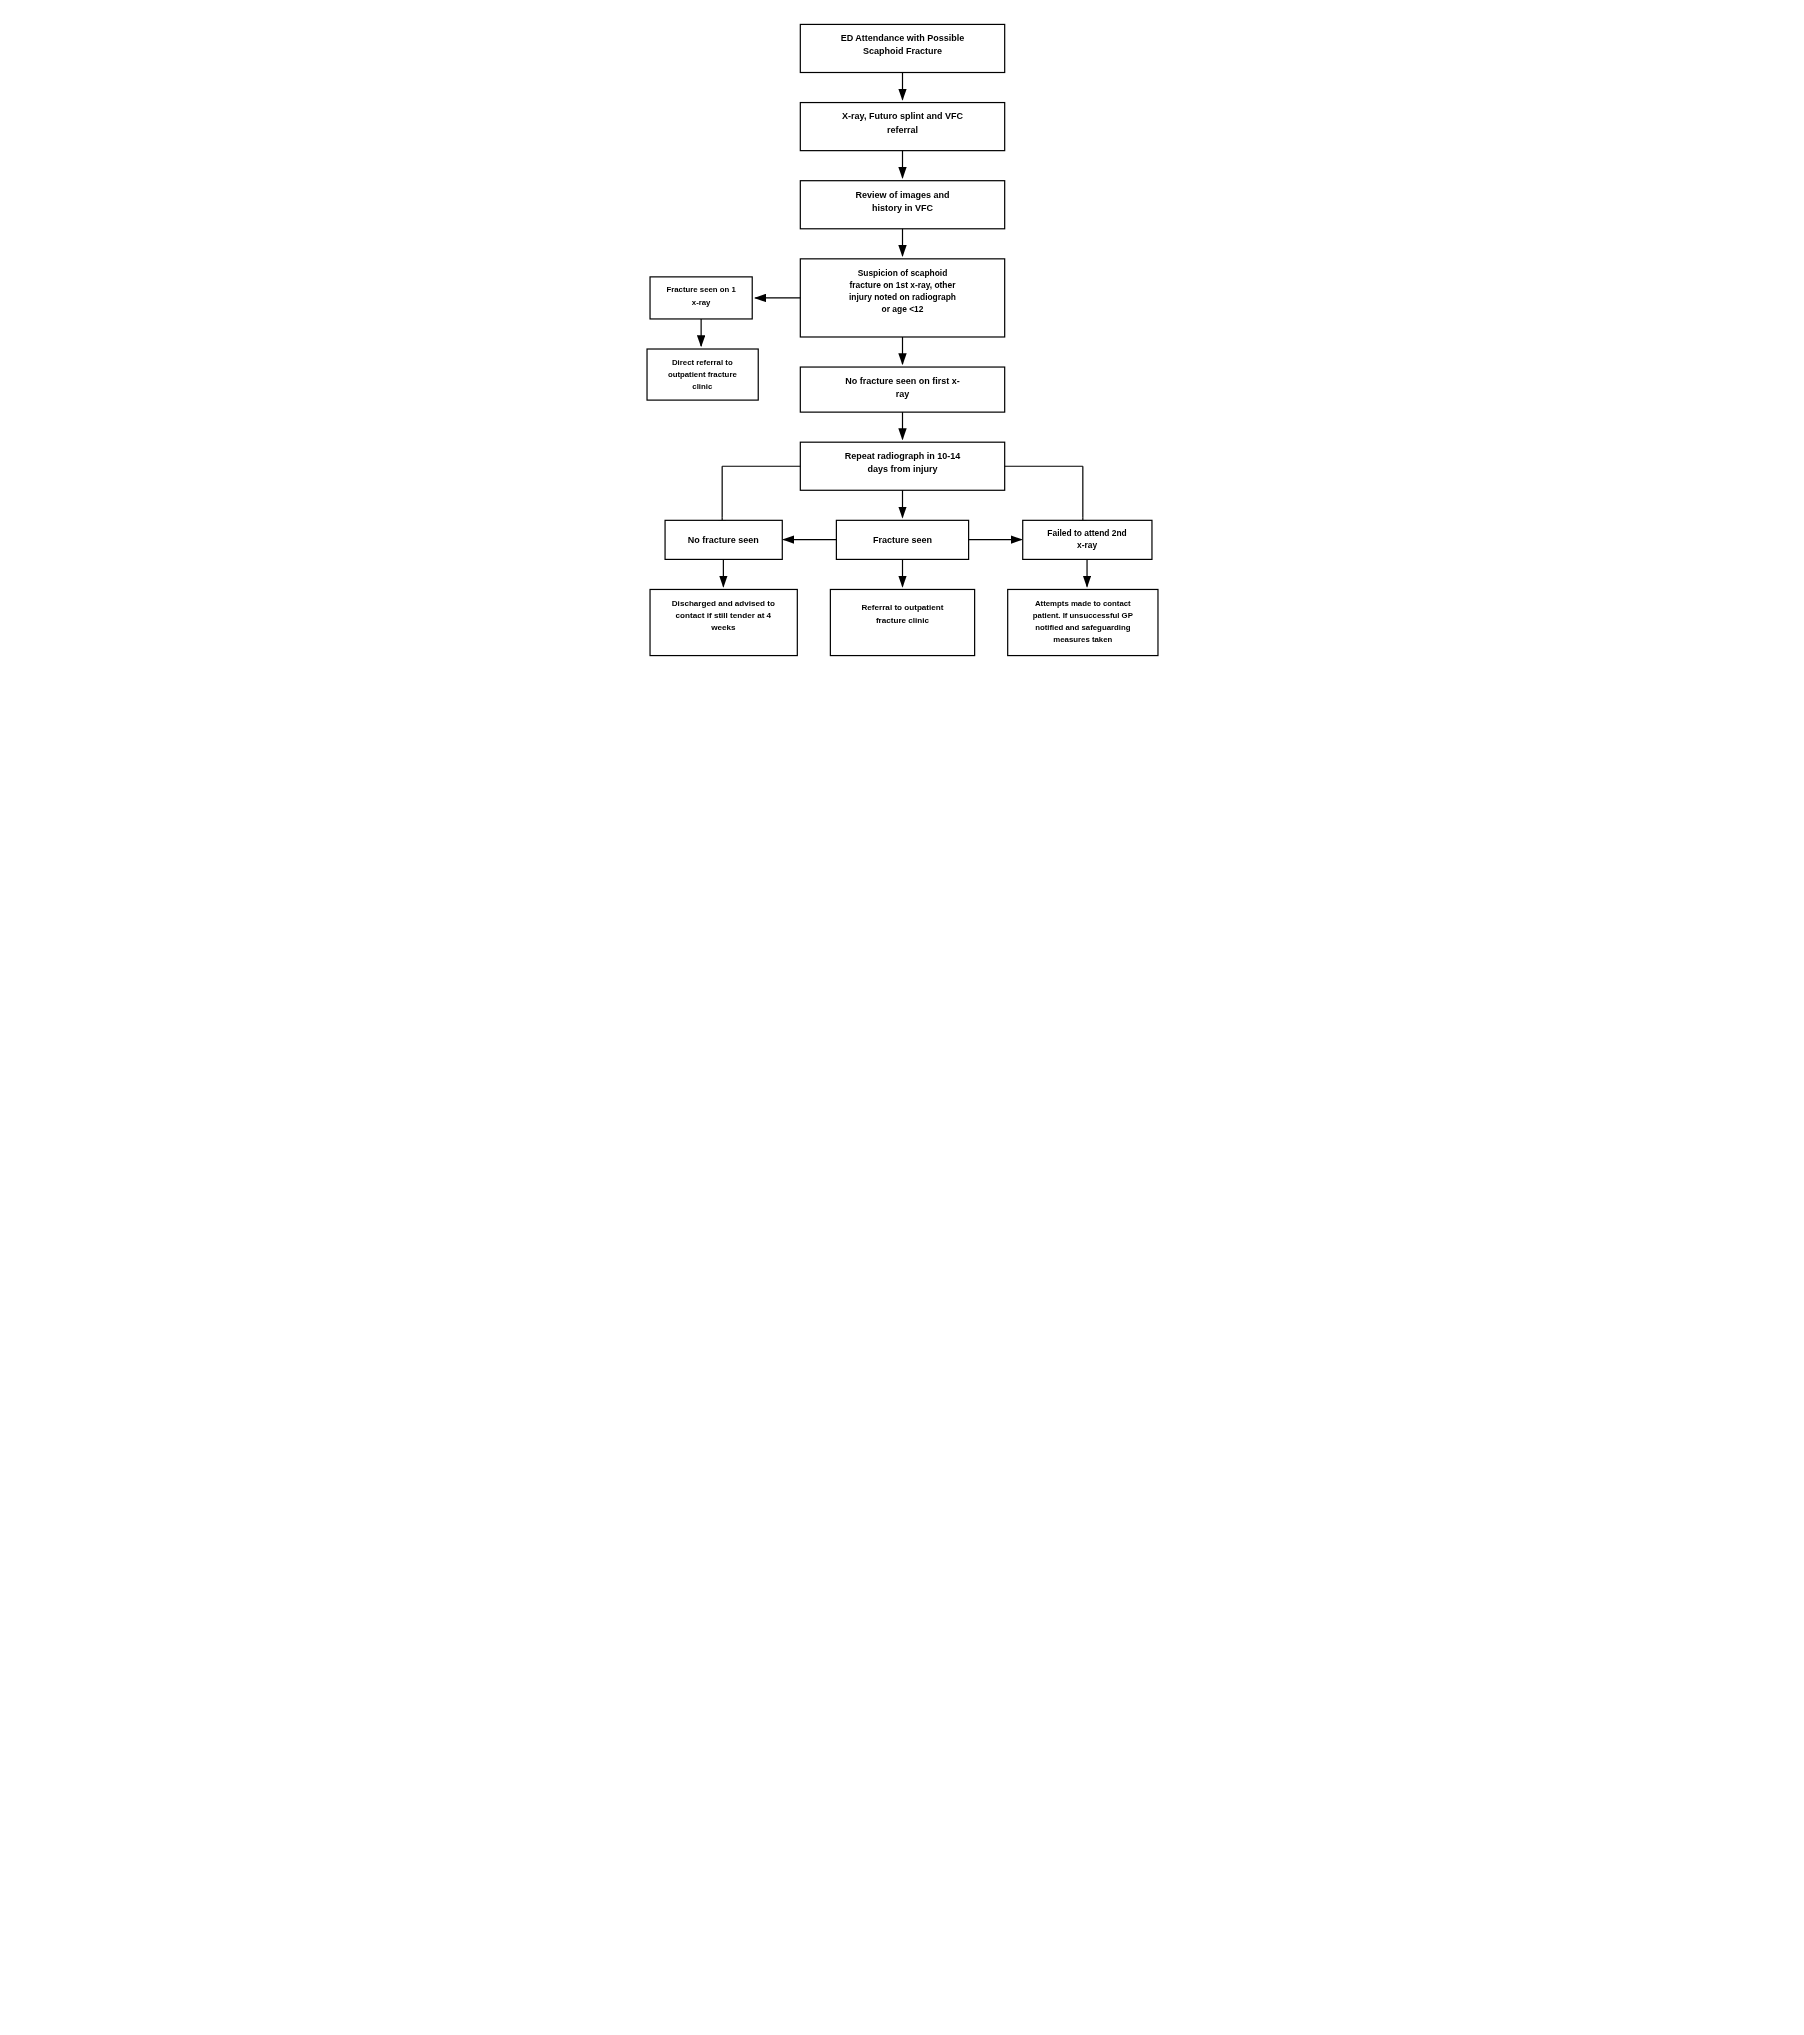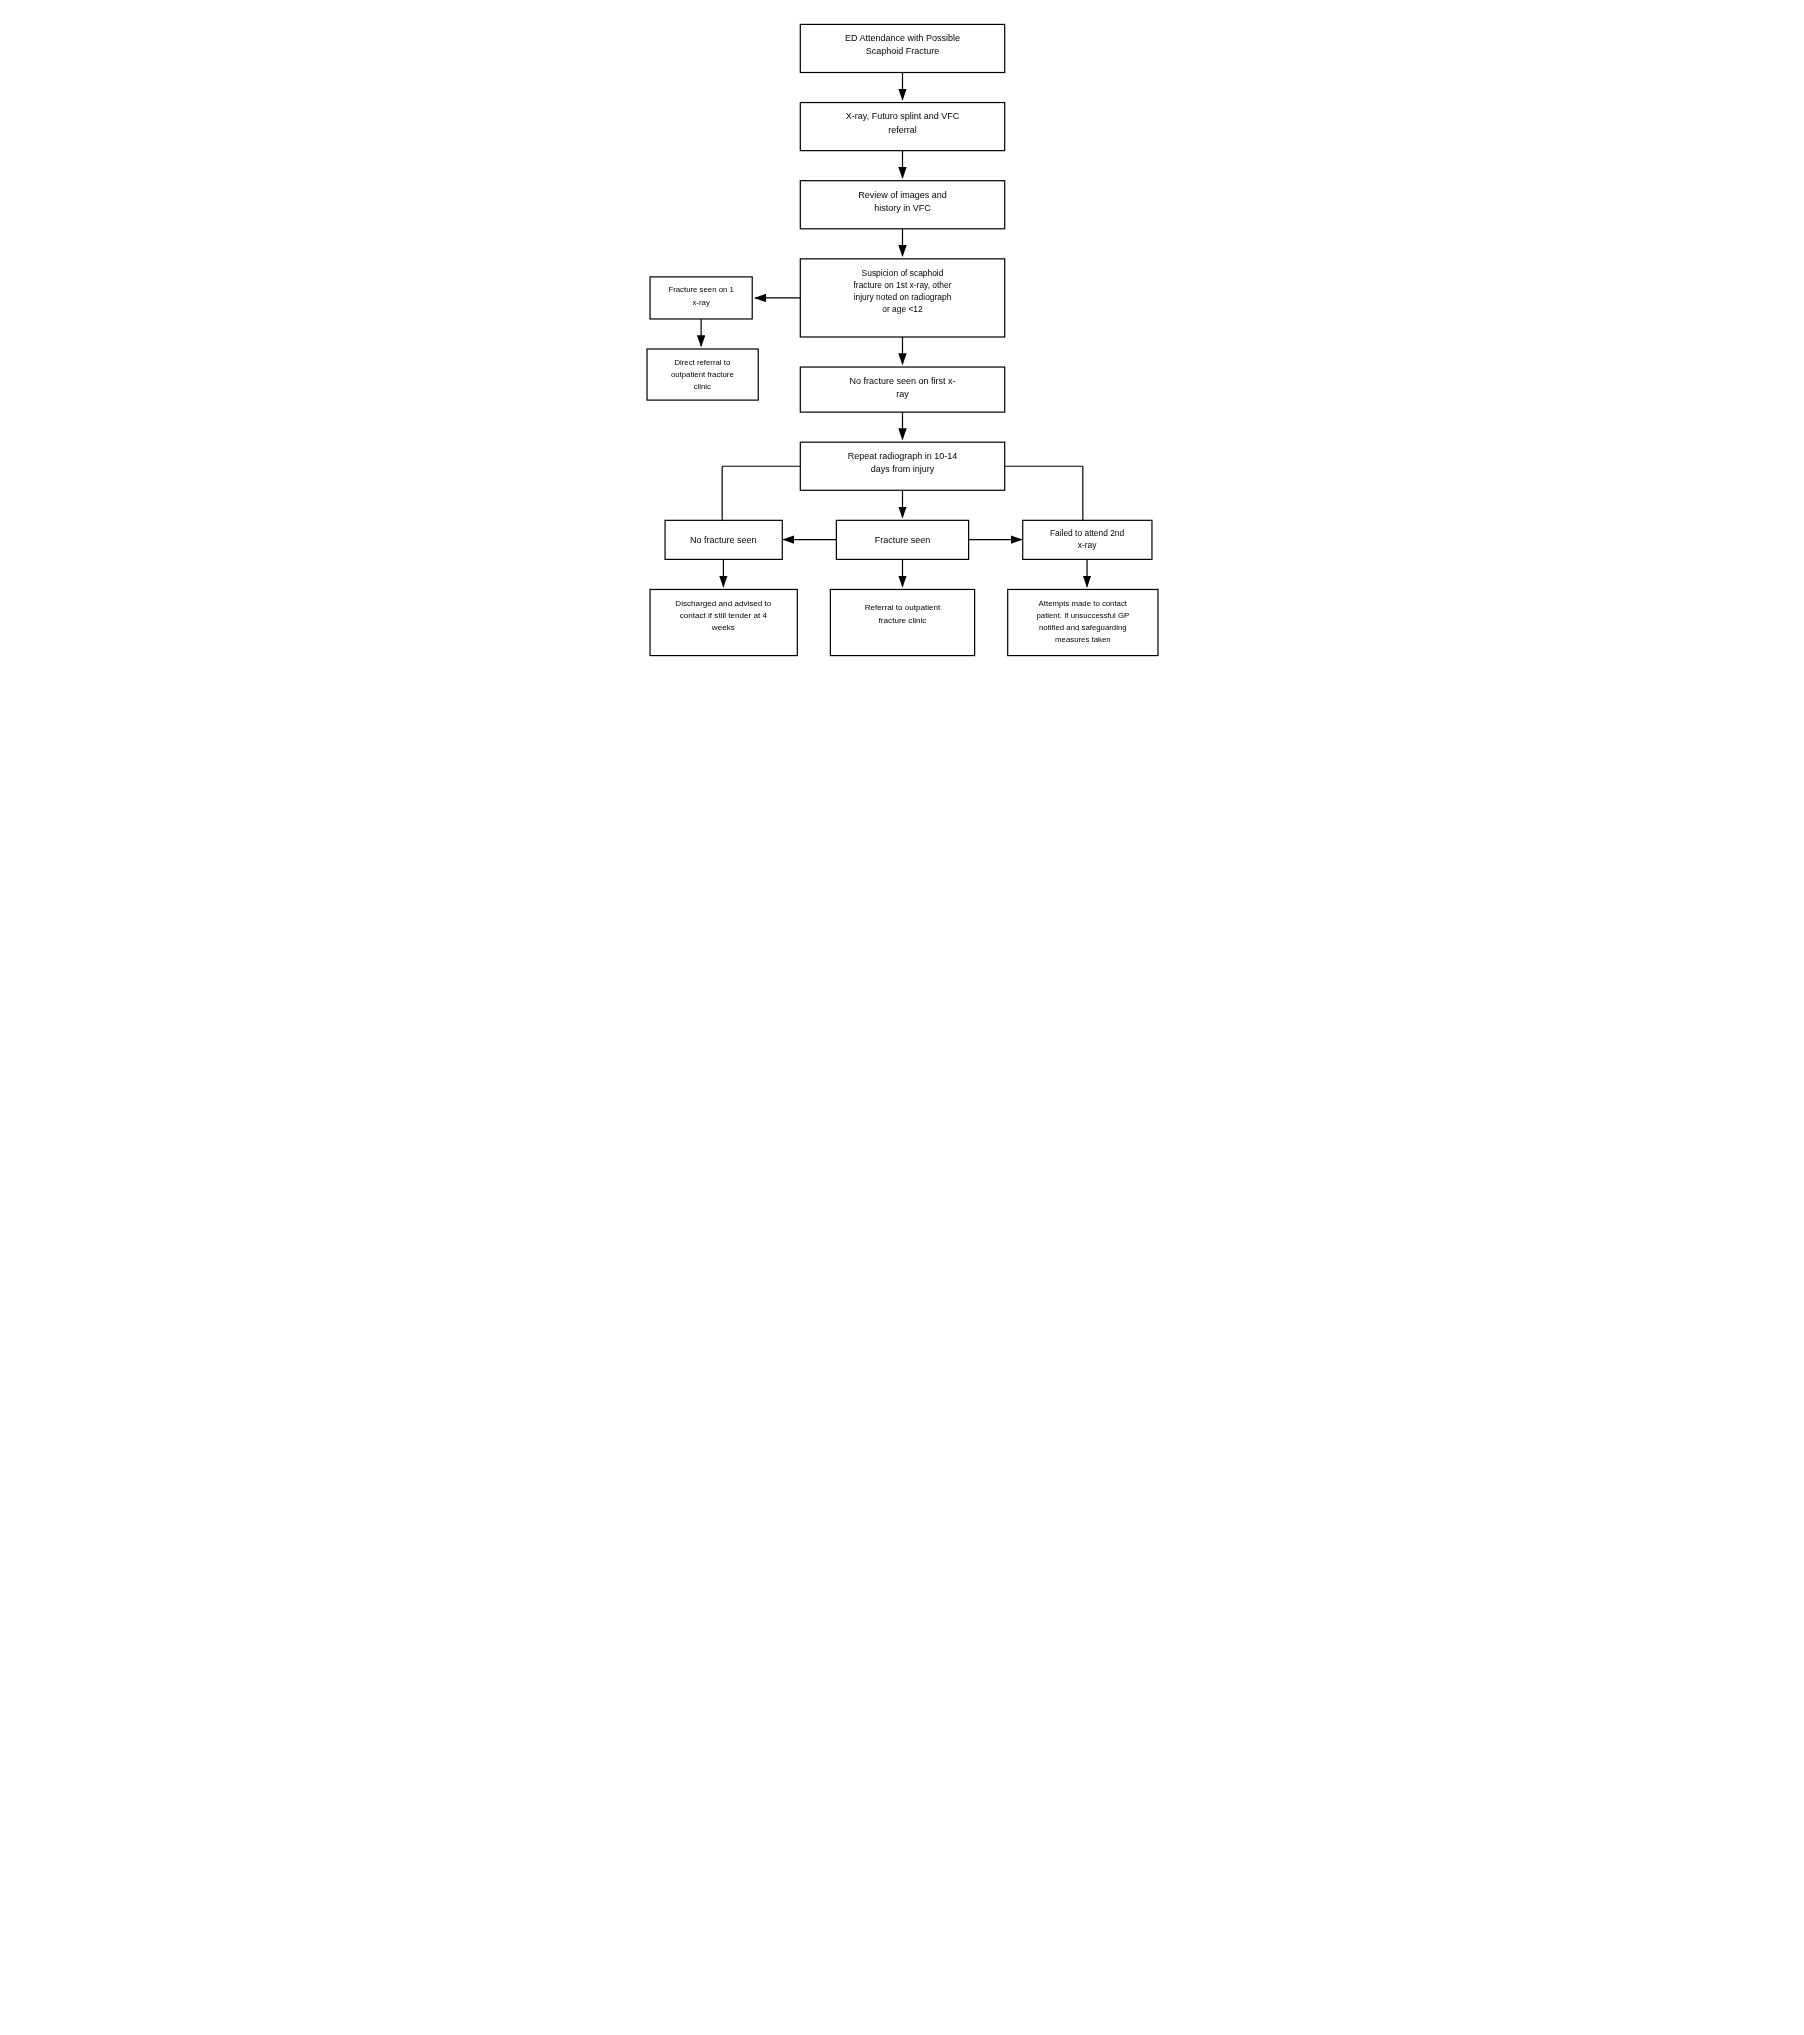--- a/index.html
+++ b/index.html
@@ -15,20 +15,21 @@
       justify-content: center;
       align-items: flex-start;
       min-height: 100vh;
       padding: 12px;
     }
 
     
     .flowchart-svg-wrapper {
       width: 541px;
       position: relative;
+      font-weight: bold;
     }
   </style>
 </head>
 <body>
 
 <div class="flowchart-svg-wrapper">
   <svg width="541" height="662" viewBox="0 0 900 1100" xmlns="http://www.w3.org/2000/svg">
 
     <defs>
       <marker id="arrowhead" markerWidth="10" markerHeight="7" refX="9" refY="3.5" orient="auto">

